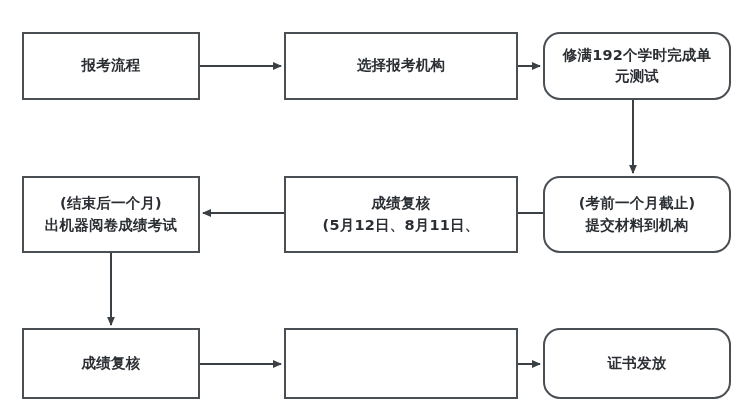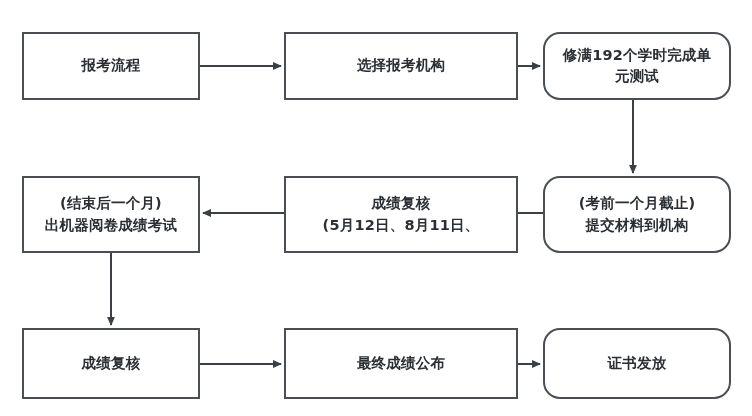--- a/index.html
+++ b/index.html
@@ -119,20 +119,19 @@
   <div class="node r2 c3">
     <span class="line">(考前一个月截止)</span>
     <span class="line">提交材料到机构</span>
   </div>
 
   <div class="node r3 c1">
     <span class="line">成绩复核</span>
   </div>
 
   <div class="node r3 c2">
-    <span class="line">最终成绩公布</span>
   </div>
 
   <div class="node r3 c3">
     <span class="line">证书发放</span>
   </div>
 
 </div>
 
 </body></html>

